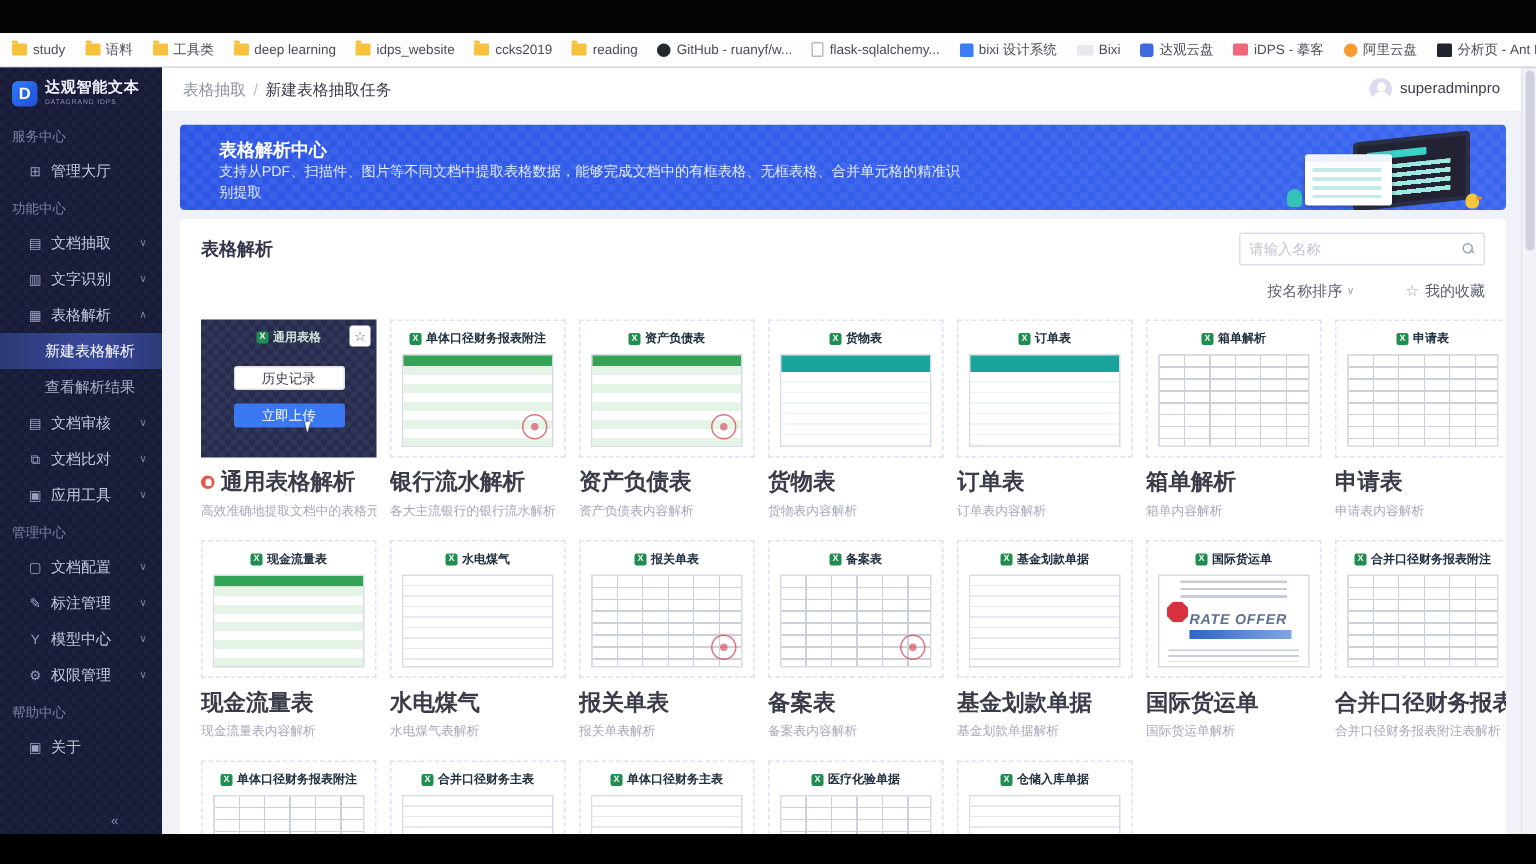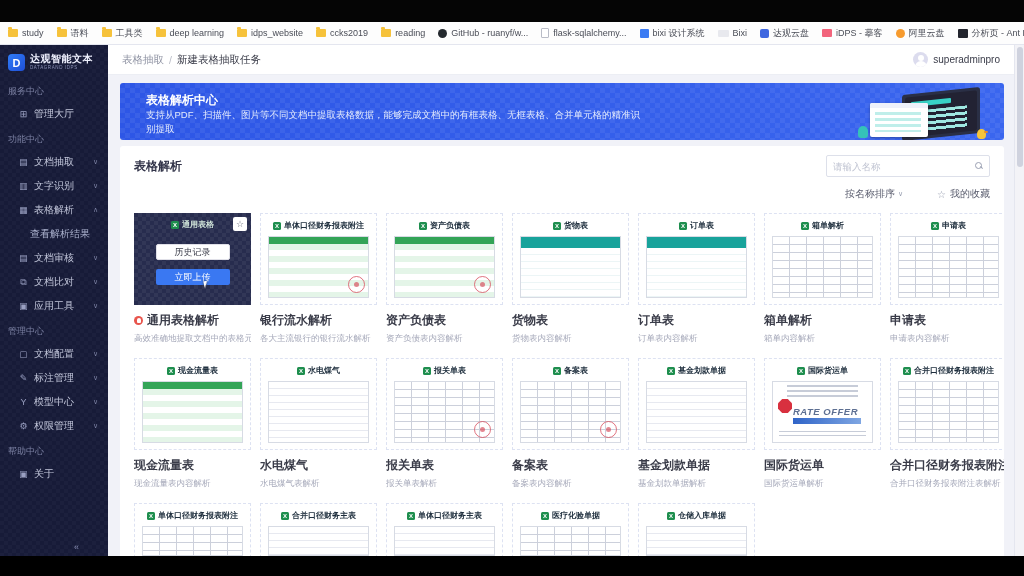--- a/index.html
+++ b/index.html
@@ -117,21 +117,21 @@
   .thumb-overlay .thumb-title { color:#cfe3d8; }
   .ov-btn { width:74px; height:16px; border-radius:2px; font-size:9px; display:flex; align-items:center; justify-content:center; cursor:pointer; }
   .ov-history { margin-top:14px; background:#fff; color:#3a3c49; border:1px solid #e0e0e8; }
   .ov-upload { margin-top:9px; background:#3a78f2; color:#fff; position:relative; }
   .ov-upload::after { content:""; position:absolute; right:22px; bottom:-3px; width:0; height:0; border-left:4px solid #fff; border-bottom:7px solid transparent; transform:rotate(-12deg); filter:drop-shadow(0 0 1px #333); }
   .star-badge { position:absolute; top:4px; right:4px; width:14px; height:14px; background:#fff; border-radius:2px; display:flex; align-items:center; justify-content:center; font-size:9px; color:#6b6e7e; cursor:pointer; }
 
   .card-name-row { display:flex; align-items:center; gap:4px; margin-top:7px; }
   .hot-ic { width:9px; height:9px; border-radius:50%; background:#e8554d; position:relative; flex:0 0 auto; }
   .hot-ic::before { content:""; position:absolute; left:2.5px; top:2px; width:4px; height:5px; background:#fff; border-radius:2px 2px 1px 1px; }
-  .card-name { font-size:12px; font-weight:bold; color:#3a3c49; white-space:nowrap; overflow:hidden; }
+  .card-name { font-size:15px; font-weight:bold; color:#3a3c49; white-space:nowrap; overflow:hidden; }
   .card-desc { margin-top:4px; font-size:8.5px; color:#a6a9ba; white-space:nowrap; overflow:hidden; }
   .card.partial .thumb { height:60px; }
 
   .scrollbar { position:absolute; right:0; top:45px; width:10px; height:511px; background:#f3f3f7; border-left:1px solid #e4e6ef; z-index:6; }
   .scroll-thumb { position:absolute; left:1.5px; top:2px; width:6px; height:120px; background:#cfd2de; border-radius:3px; cursor:pointer; }
 </style>
 </head>
 <body>
 
 <div class="stage">
@@ -224,20 +224,21 @@
         <div class="sb-item">
           <span class="ic">▥</span>
           <span class="lbl">文字识别</span>
           <span class="chev">∨</span>
         </div>
         <div class="sb-item">
           <span class="ic">▦</span>
           <span class="lbl">表格解析</span>
           <span class="chev">∧</span>
         </div>
+        <div class="sb-child active">新建表格解析</div>
         <div class="sb-child">查看解析结果</div>
         <div class="sb-item">
           <span class="ic">▤</span>
           <span class="lbl">文档审核</span>
           <span class="chev">∨</span>
         </div>
         <div class="sb-item">
           <span class="ic">⧉</span>
           <span class="lbl">文档比对</span>
           <span class="chev">∨</span>

